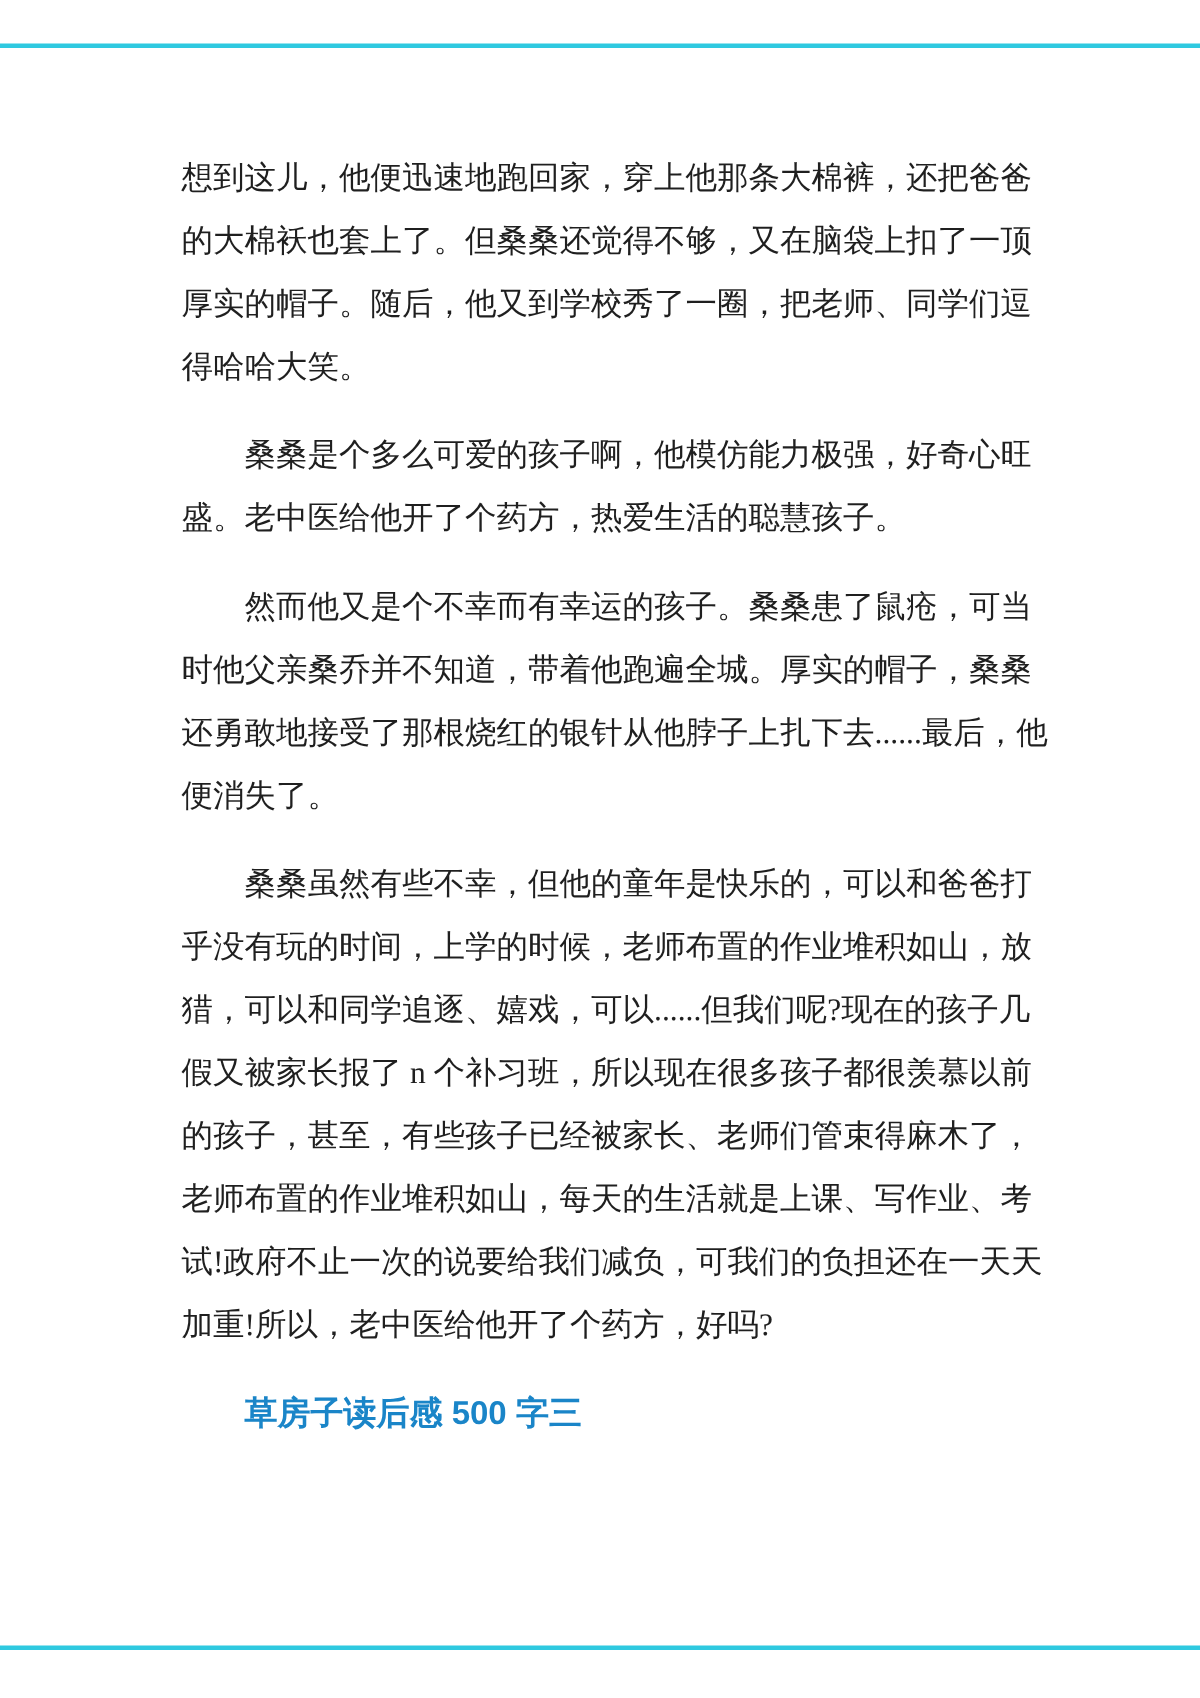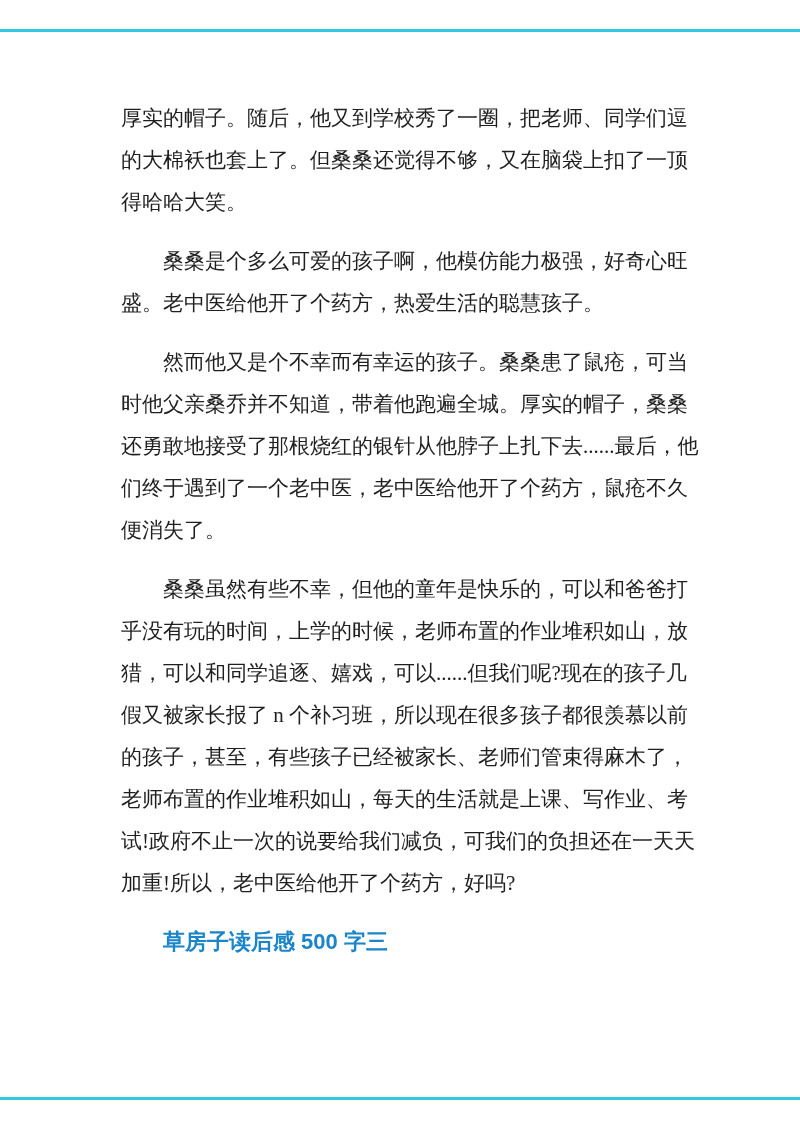--- a/index.html
+++ b/index.html
@@ -66,35 +66,35 @@
 </head>
 <body>
 
 <div class="page">
 
   <div class="separator top"></div>
 
   <div class="content">
 
     <div class="para">
+      <div class="line">想到这儿，他便迅速地跑回家，穿上他那条大棉裤，还把爸爸</div>
+      <div class="line">的大棉袄也套上了。但桑桑还觉得不够，又在脑袋上扣了一顶</div>
       <div class="line">厚实的帽子。随后，他又到学校秀了一圈，把老师、同学们逗</div>
-      <div class="line">的大棉袄也套上了。但桑桑还觉得不够，又在脑袋上扣了一顶</div>
       <div class="line last">得哈哈大笑。</div>
     </div>
 
     <div class="para">
       <div class="line indent">桑桑是个多么可爱的孩子啊，他模仿能力极强，好奇心旺</div>
       <div class="line last">盛。老中医给他开了个药方，热爱生活的聪慧孩子。</div>
     </div>
 
     <div class="para">
       <div class="line indent">然而他又是个不幸而有幸运的孩子。桑桑患了鼠疮，可当</div>
       <div class="line">时他父亲桑乔并不知道，带着他跑遍全城。厚实的帽子，桑桑</div>
       <div class="line">还勇敢地接受了那根烧红的银针从他脖子上扎下去......最后，他</div>
-      <div class="line">们终于遇到了一个老中医，老中医给他开了个药方，鼠疮不久</div>
       <div class="line last">便消失了。</div>
     </div>
 
     <div class="para">
       <div class="line indent">桑桑虽然有些不幸，但他的童年是快乐的，可以和爸爸打</div>
       <div class="line">乎没有玩的时间，上学的时候，老师布置的作业堆积如山，放</div>
       <div class="line">猎，可以和同学追逐、嬉戏，可以......但我们呢?现在的孩子几</div>
       <div class="line">假又被家长报了 n 个补习班，所以现在很多孩子都很羡慕以前</div>
       <div class="line">的孩子，甚至，有些孩子已经被家长、老师们管束得麻木了，</div>
       <div class="line">老师布置的作业堆积如山，每天的生活就是上课、写作业、考</div>

